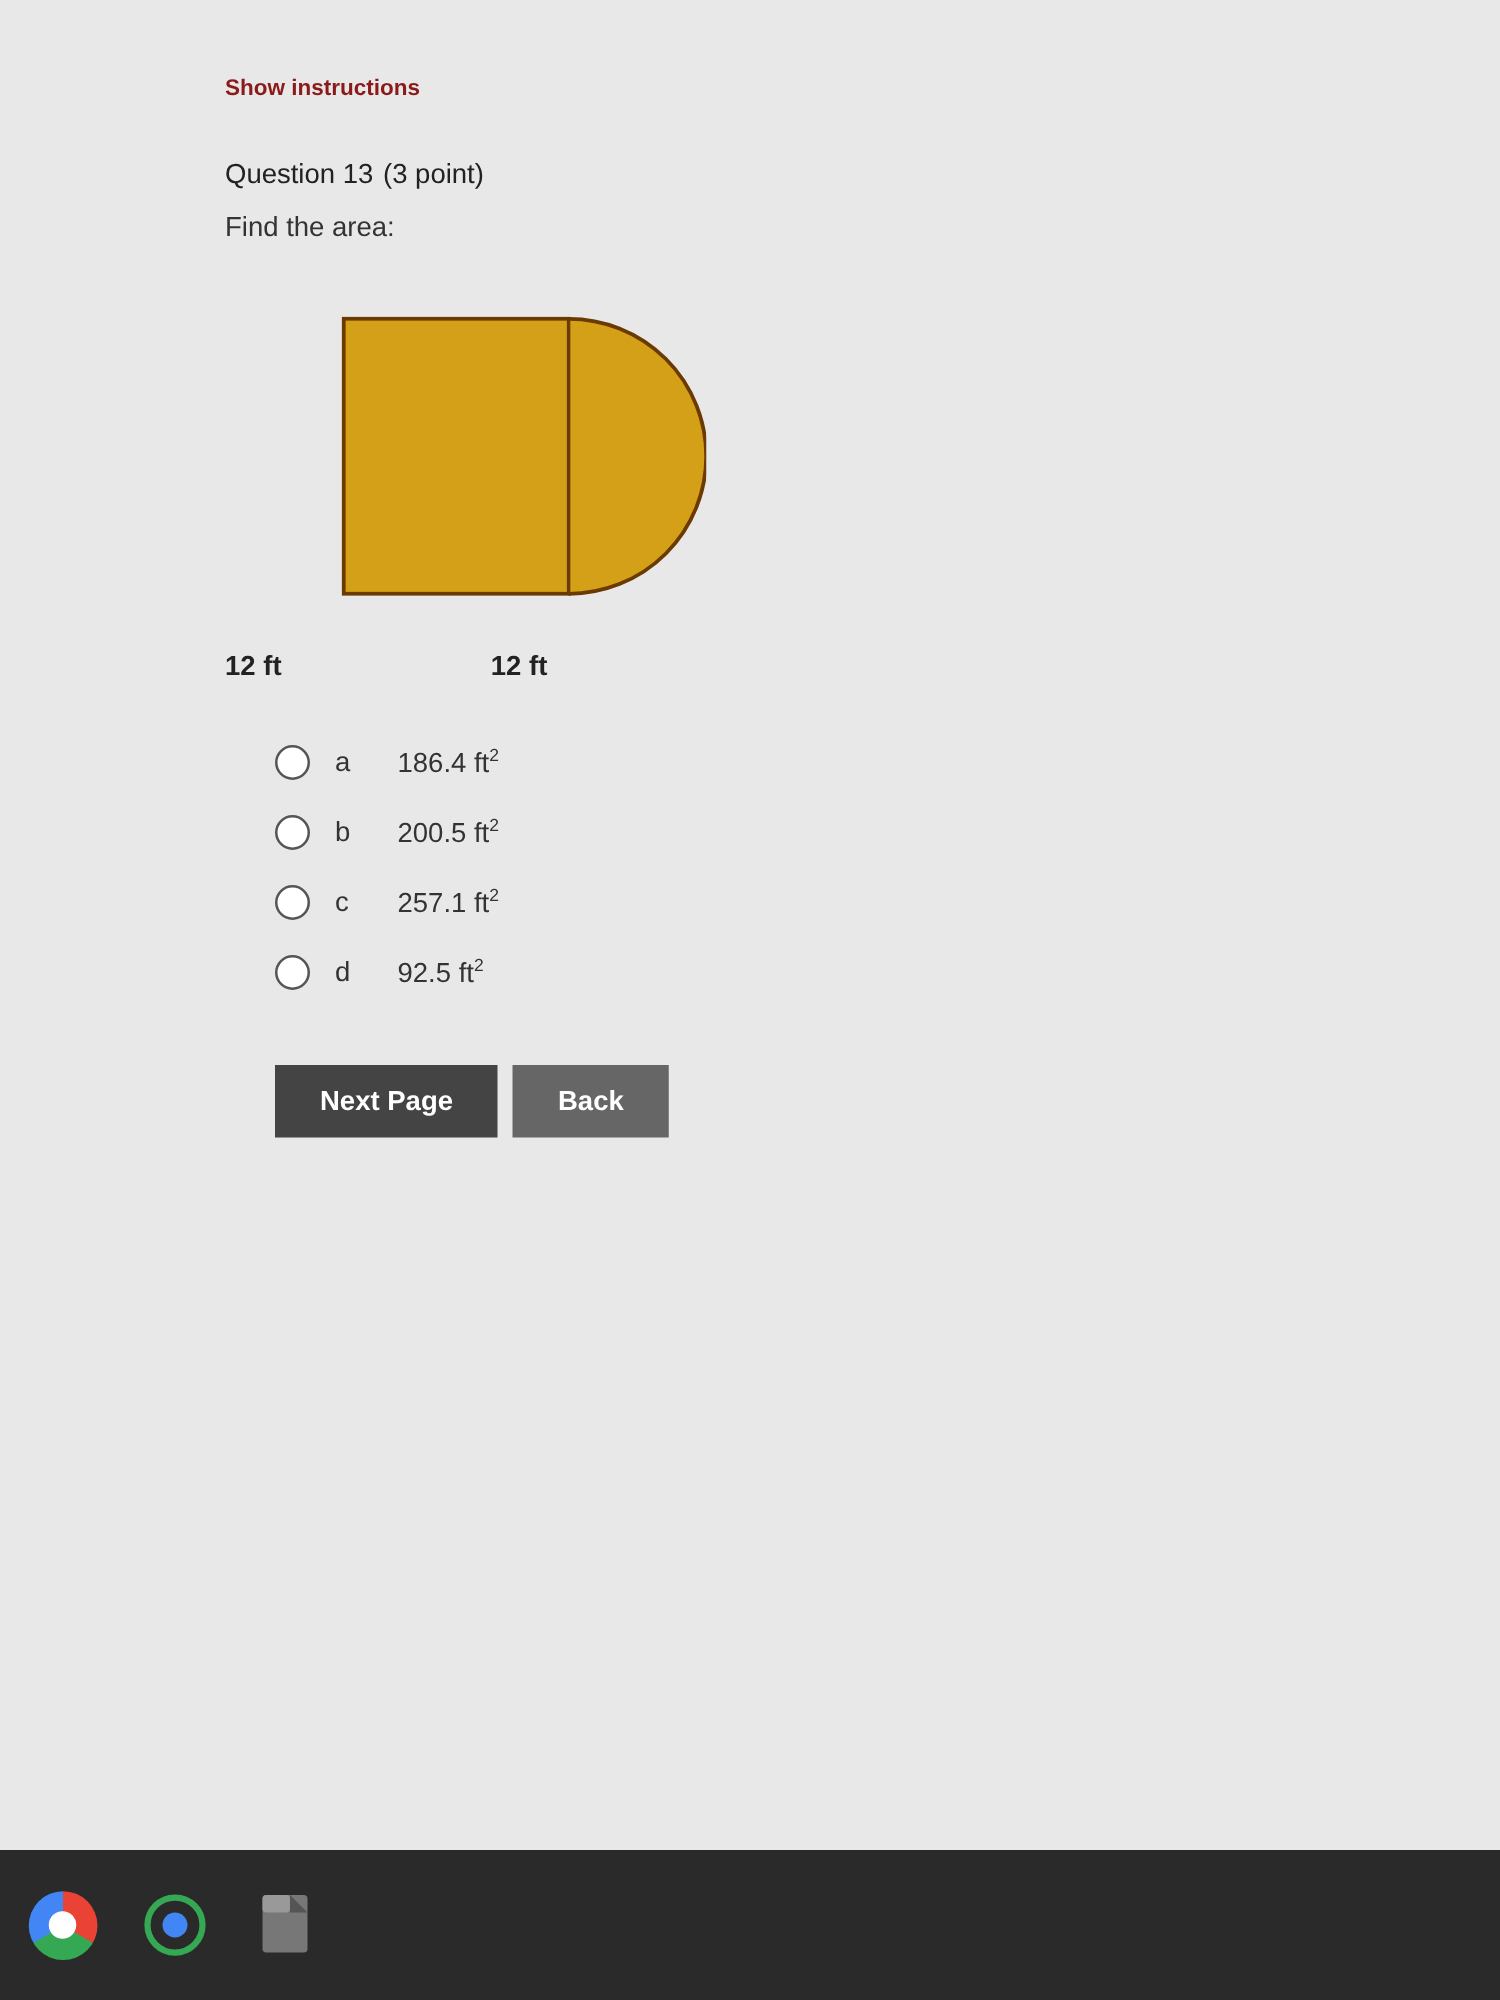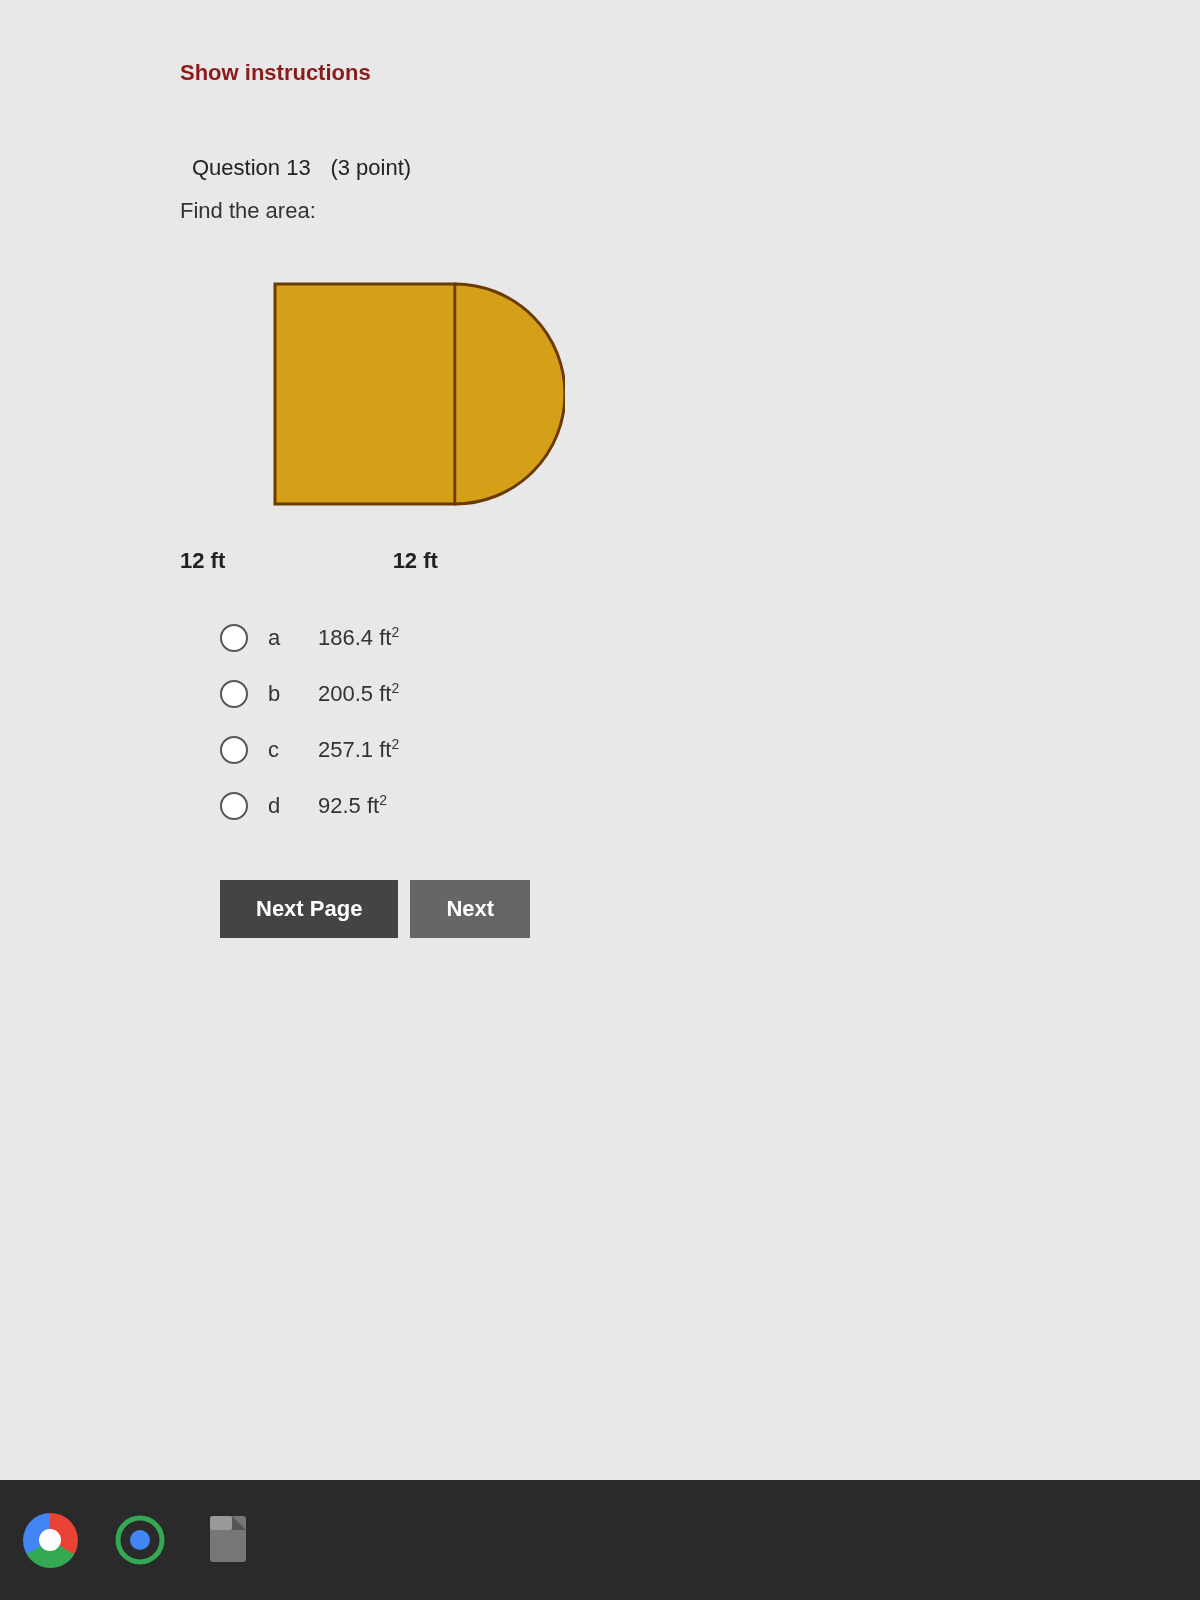--- a/index.html
+++ b/index.html
@@ -59,38 +59,37 @@
       top: 50%;
       left: 50%;
       transform: translate(-50%, -50%);
       width: 22px;
       height: 22px;
       border-radius: 50%;
       background: #fff;
     }
 
     .show-instructions {
-      font-size: 22px;
+      font-size: 18px;
       color: #8b1a1a;
       font-weight: 600;
-      margin-bottom: 64px;
+      margin-bottom: 40px;
       cursor: pointer;
     }
 
     .question-header {
       font-size: 28px;
       font-weight: bold;
       margin-bottom: 16px;
       color: #222;
     }
 
     .question-header span {
       font-weight: normal;
       font-size: 22px;
-      margin-left: 12px;
     }
 
     .find-area {
       font-size: 22px;
       color: #333;
       margin-bottom: 50px;
     }
 
     .figure-container {
       display: flex;
@@ -239,21 +238,21 @@
     </div>
     <div class="option-row">
       <div class="radio-circle"></div>
       <span class="option-label">d</span>
       <span class="option-value">92.5 ft<sup>2</sup></span>
     </div>
   </div>
 
   <div class="buttons-row">
     <button class="btn-next">Next Page</button>
-    <button class="btn-back">Next</button>
+    <button class="btn-back">Back</button>
   </div>
 
 </div>
 
 <div class="taskbar">
   <div class="taskbar-icon">
     <div class="taskbar-icon-chrome"></div>
   </div>
   <div class="taskbar-icon">
     <svg width="52" height="52" viewBox="0 0 52 52">

